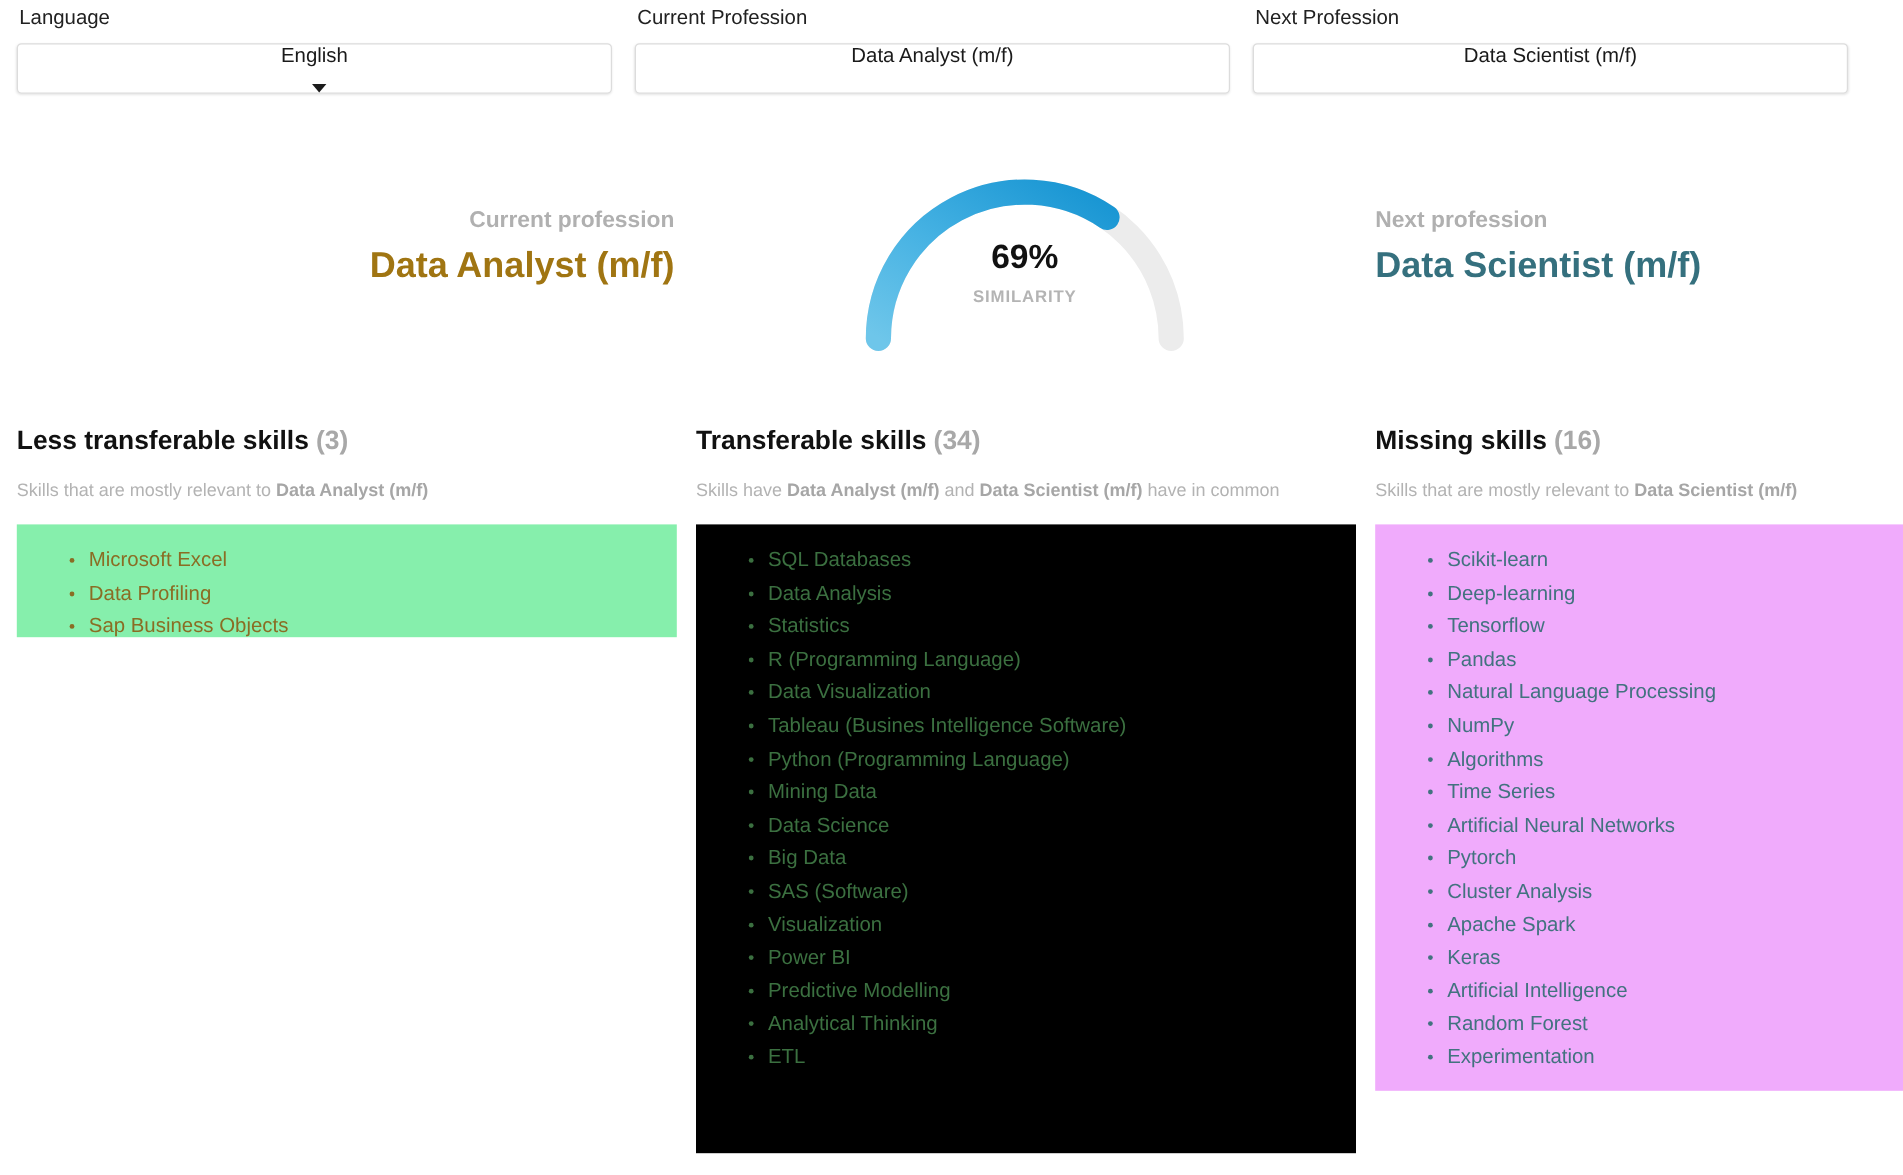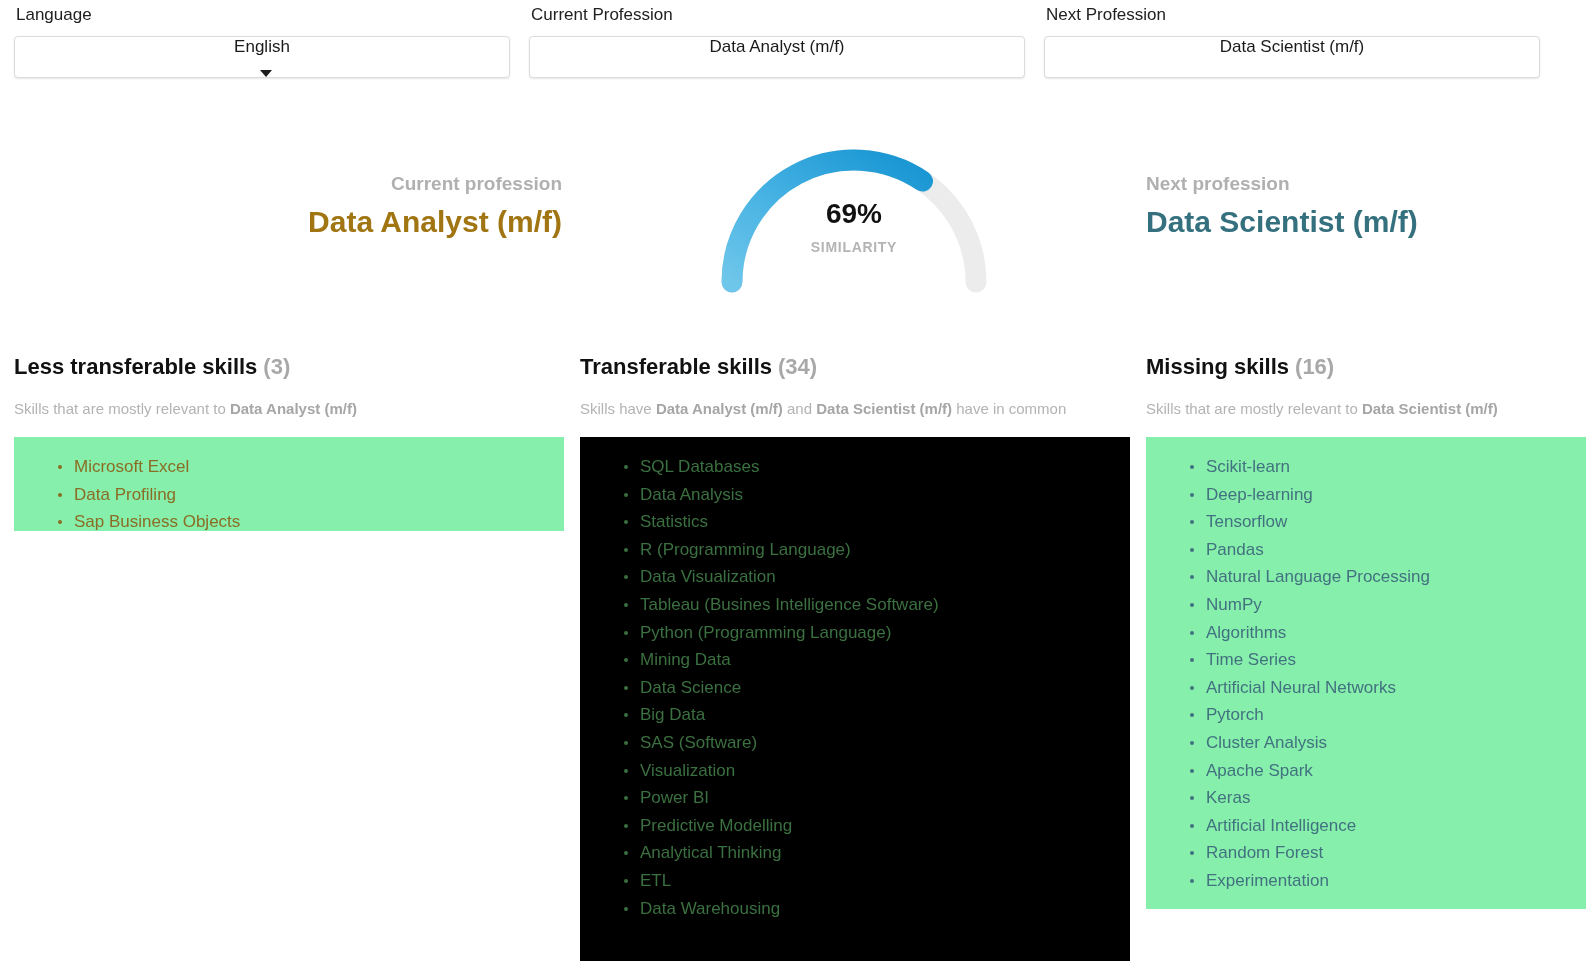--- a/index.html
+++ b/index.html
@@ -201,21 +201,21 @@
     width: 550px;
     height: 94px;
   }
   #panel-common {
     background: #000000;
     color: #3b7040;
     width: 550px;
     height: 524px;
   }
   #panel-missing {
-    background: #86efac;
+    background: #f0abfc;
     color: #42727f;
     width: 440px;
     height: 472px;
   }
 </style>
 </head>
 <body>
 
 <div class="controls">
 
@@ -313,21 +313,20 @@
           <li>Python (Programming Language)</li>
           <li>Mining Data</li>
           <li>Data Science</li>
           <li>Big Data</li>
           <li>SAS (Software)</li>
           <li>Visualization</li>
           <li>Power BI</li>
           <li>Predictive Modelling</li>
           <li>Analytical Thinking</li>
           <li>ETL</li>
-          <li>Data Warehousing</li>
         </ul>
     </div>
   </div>
 
   <div class="col" id="col-missing">
     <div class="col-title">
       <span>Missing skills</span><span class="col-count">(16)</span>
     </div>
     <div class="col-sub">
       <span>Skills that are mostly relevant to </span><b>Data Scientist (m/f)</b>

